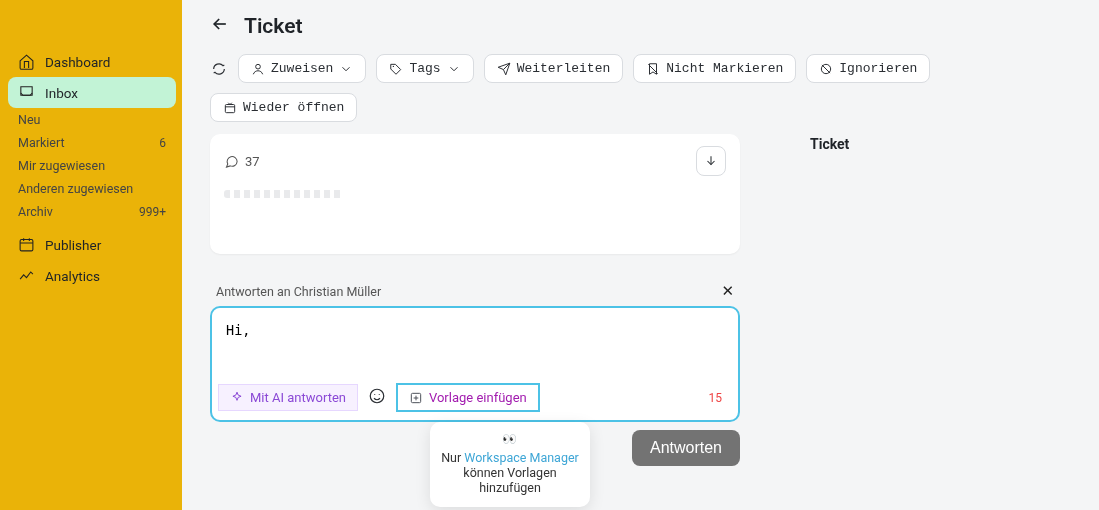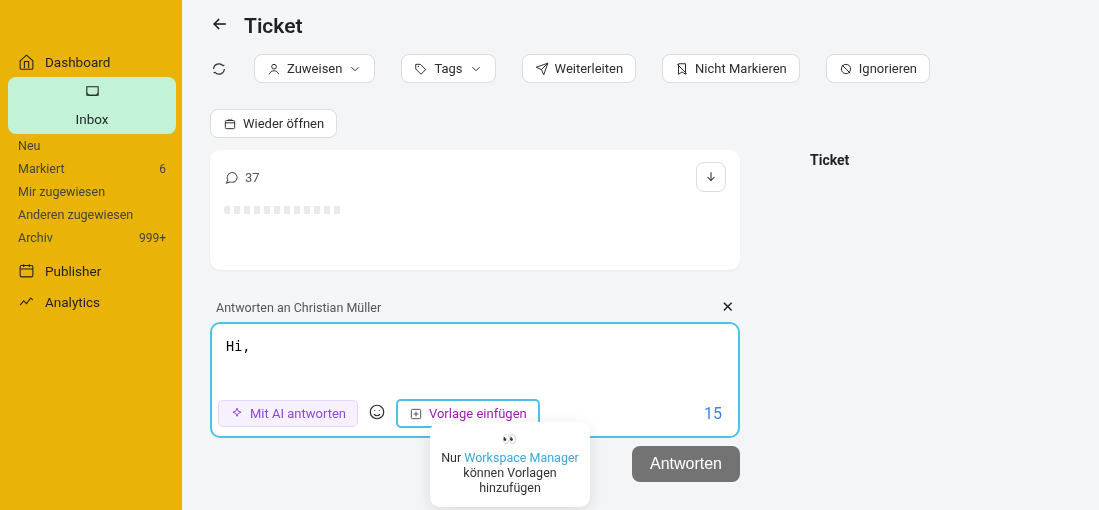--- a/index.html
+++ b/index.html
@@ -24,21 +24,21 @@
   .side-item {
     display: flex;
     align-items: center;
     gap: 10px;
     padding: 7px 10px;
     border-radius: 8px;
     font-size: 13.5px;
     color: #1f2328;
     cursor: pointer;
   }
-  .side-item.active { background: #c2f3d6; flex-direction: column; }
+  .side-item.active { background: #c2f3d6; }
   .side-sub {
     display: flex;
     justify-content: space-between;
     align-items: center;
     font-size: 12.5px;
     color: #444;
     padding: 4px 10px;
     cursor: pointer;
   }
   .side-sub .count { font-size: 12px; color: #444; }
@@ -56,23 +56,24 @@
     display: flex;
     align-items: center;
     gap: 14px;
     padding: 14px 28px 8px 28px;
   }
   .header .title { font-size: 21px; font-weight: 600; }
   .back-arrow { cursor: pointer; }
   .toolbar {
     display: flex;
     align-items: center;
-    gap: 26px;
+    gap: 10px;
     padding: 8px 28px 12px 28px;
     flex-wrap: wrap;
+    font-family: Liberation Mono, monospace;
   }
   .btn {
     display: inline-flex;
     align-items: center;
     gap: 6px;
     padding: 6px 12px;
     background: #fff;
     border: 1px solid #d9dce0;
     border-radius: 8px;
     font-size: 13px;
@@ -153,38 +154,38 @@
     display: flex;
     align-items: center;
     gap: 10px;
     padding: 6px 10px 8px 6px;
   }
   .pill {
     display: inline-flex;
     align-items: center;
     gap: 6px;
     padding: 5px 11px;
-    border-radius: 5px;
+    border-radius: 0;
     font-size: 13px;
     cursor: pointer;
   }
   .ai-pill {
     background: #f7f1ff;
     color: #8b49d6;
     border: 1px solid #e6d7ff;
   }
   .ai-pill svg { stroke: #8b49d6; width: 14px; height: 14px; fill: none; stroke-width: 1.7; }
   .template-pill {
     background: #fff;
     border: 2px solid #4cc2e6;
     color: #a21caf;
   }
   .template-pill svg { width: 14px; height: 14px; stroke: #4b5058; fill:none; stroke-width: 1.7; }
   .emoji-btn { font-size: 16px; cursor: pointer; color: #2a2e33; }
-  .remain { margin-left: auto; font-size: 16px; color: #3b82f6; padding-right: 6px; }
+  .remain { margin-left: auto; font-size: 12px; color: #ef4444; padding-right: 6px; }
   .submit-row {
     display: flex;
     justify-content: flex-end;
     padding: 8px 0 0 0;
   }
   .primary-btn {
     background: #737373;
     color: #fff;
     border: none;
     padding: 9px 18px;

